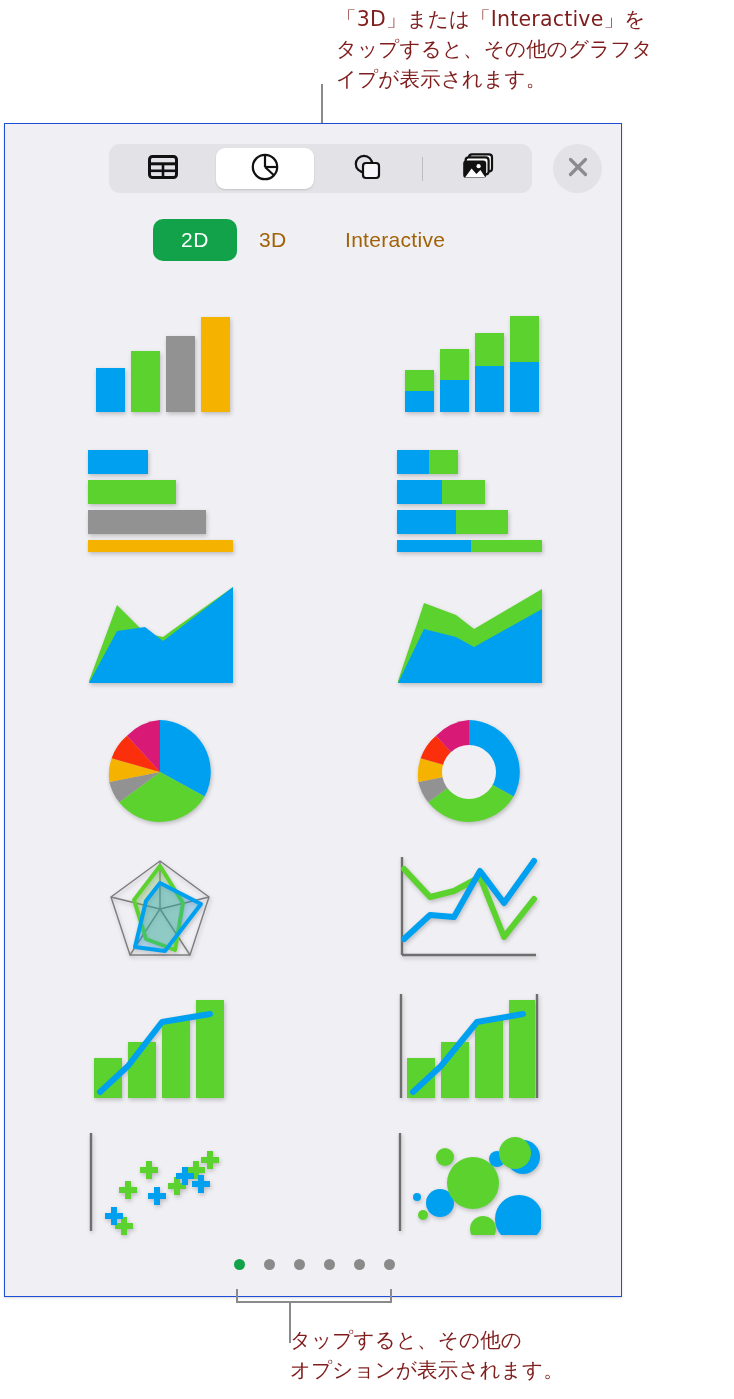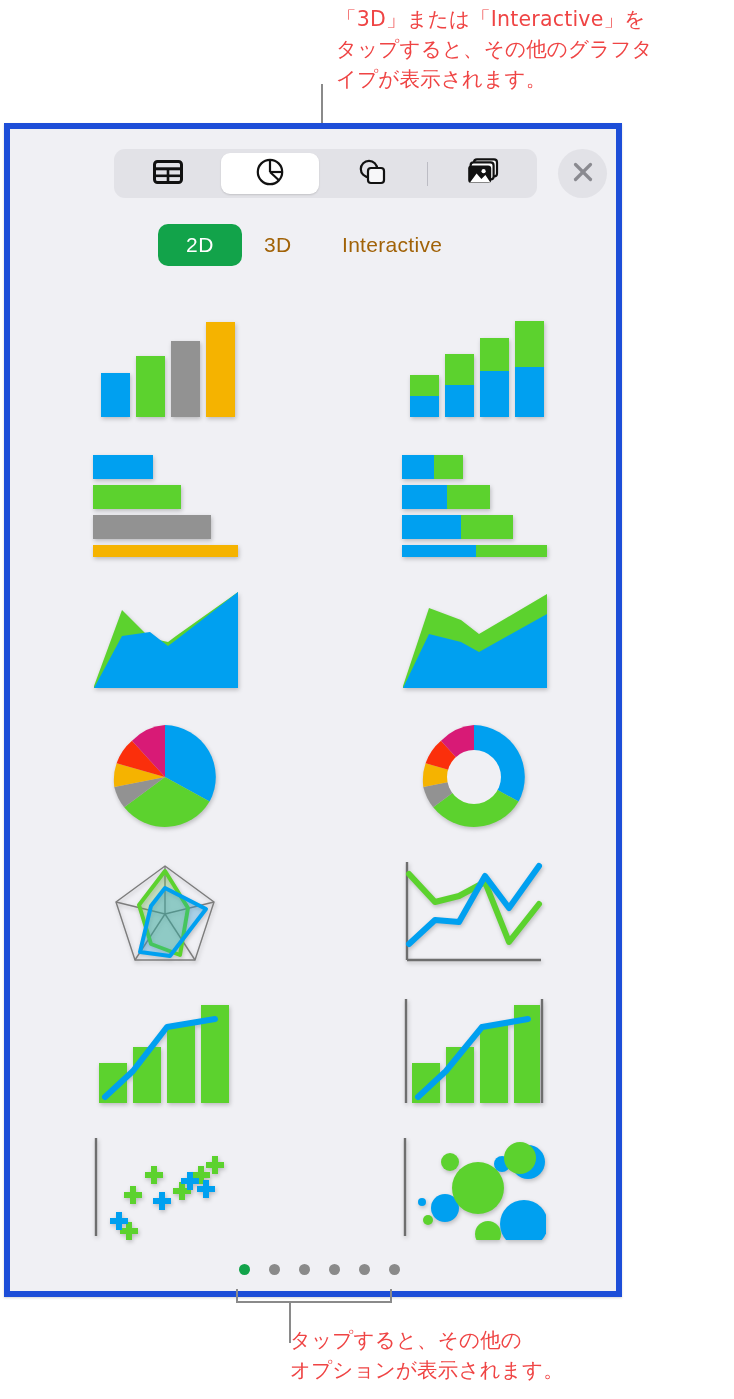--- a/index.html
+++ b/index.html
@@ -5,35 +5,35 @@
   html,body{margin:0;padding:0;}
   body{
     width:734px;height:1399px;background:#ffffff;overflow:hidden;
     font-family:"Liberation Sans","DejaVu Sans",sans-serif;
     -webkit-font-smoothing:antialiased;
   }
   .screen{position:relative;width:734px;height:1399px;}
 
   
   .callout{
-    position:absolute;color:#ef4444;font-size:20.5px;line-height:30px;
+    position:absolute;color:#7f1d1d;font-size:20.5px;line-height:30px;
     font-family:"DejaVu Sans","Liberation Sans",sans-serif;
     white-space:pre-line;letter-spacing:.2px;
   }
   #callout-top{left:336px;top:4px;width:392px;}
   #callout-bottom{left:290px;top:1325px;width:420px;}
 
   .leader{position:absolute;background:#8a8a8a;}
   .leader-v{width:2px;}
   .leader-h{height:2px;}
 
   
   .panel{
     position:absolute;left:4px;top:123px;width:618px;height:1174px;
-    background:#f0f0f4;border:6px solid #1d4ed8;box-sizing:border-box;
+    background:#f0f0f4;border:1px solid #1d4ed8;box-sizing:border-box;
     box-shadow:0 1px 2px rgba(0,0,0,.16);
   }
 
   
   .toolbar-row{position:absolute;left:0;top:0;width:100%;height:90px;}
   .segmented{
     position:absolute;left:104px;top:20px;width:423px;height:49px;
     background:#e2e2e7;border-radius:11px;display:flex;align-items:center;
   }
   .seg-item{
@@ -53,21 +53,21 @@
   .mode-2d{
     position:absolute;left:148px;top:0;width:84px;height:42px;border-radius:10px;
     background:#12a34a;color:#fff;font-size:21px;display:flex;align-items:center;
     justify-content:center;cursor:pointer;letter-spacing:.5px;
   }
   .mode-text{
     position:absolute;top:0;height:42px;display:flex;align-items:center;
     color:#a16207;font-size:21px;cursor:pointer;letter-spacing:.3px;
   }
   .mode-3d{left:254px;}
-  .mode-interactive{left:332px;}
+  .mode-interactive{left:340px;}
 
   
   .grid{position:absolute;left:0;top:168px;width:618px;height:960px;}
   .cell{
     position:absolute;width:309px;height:137px;
     display:flex;align-items:center;justify-content:center;cursor:pointer;
   }
   .thumb{filter:drop-shadow(1px 2px 2px rgba(0,0,0,.22));}
 
   

